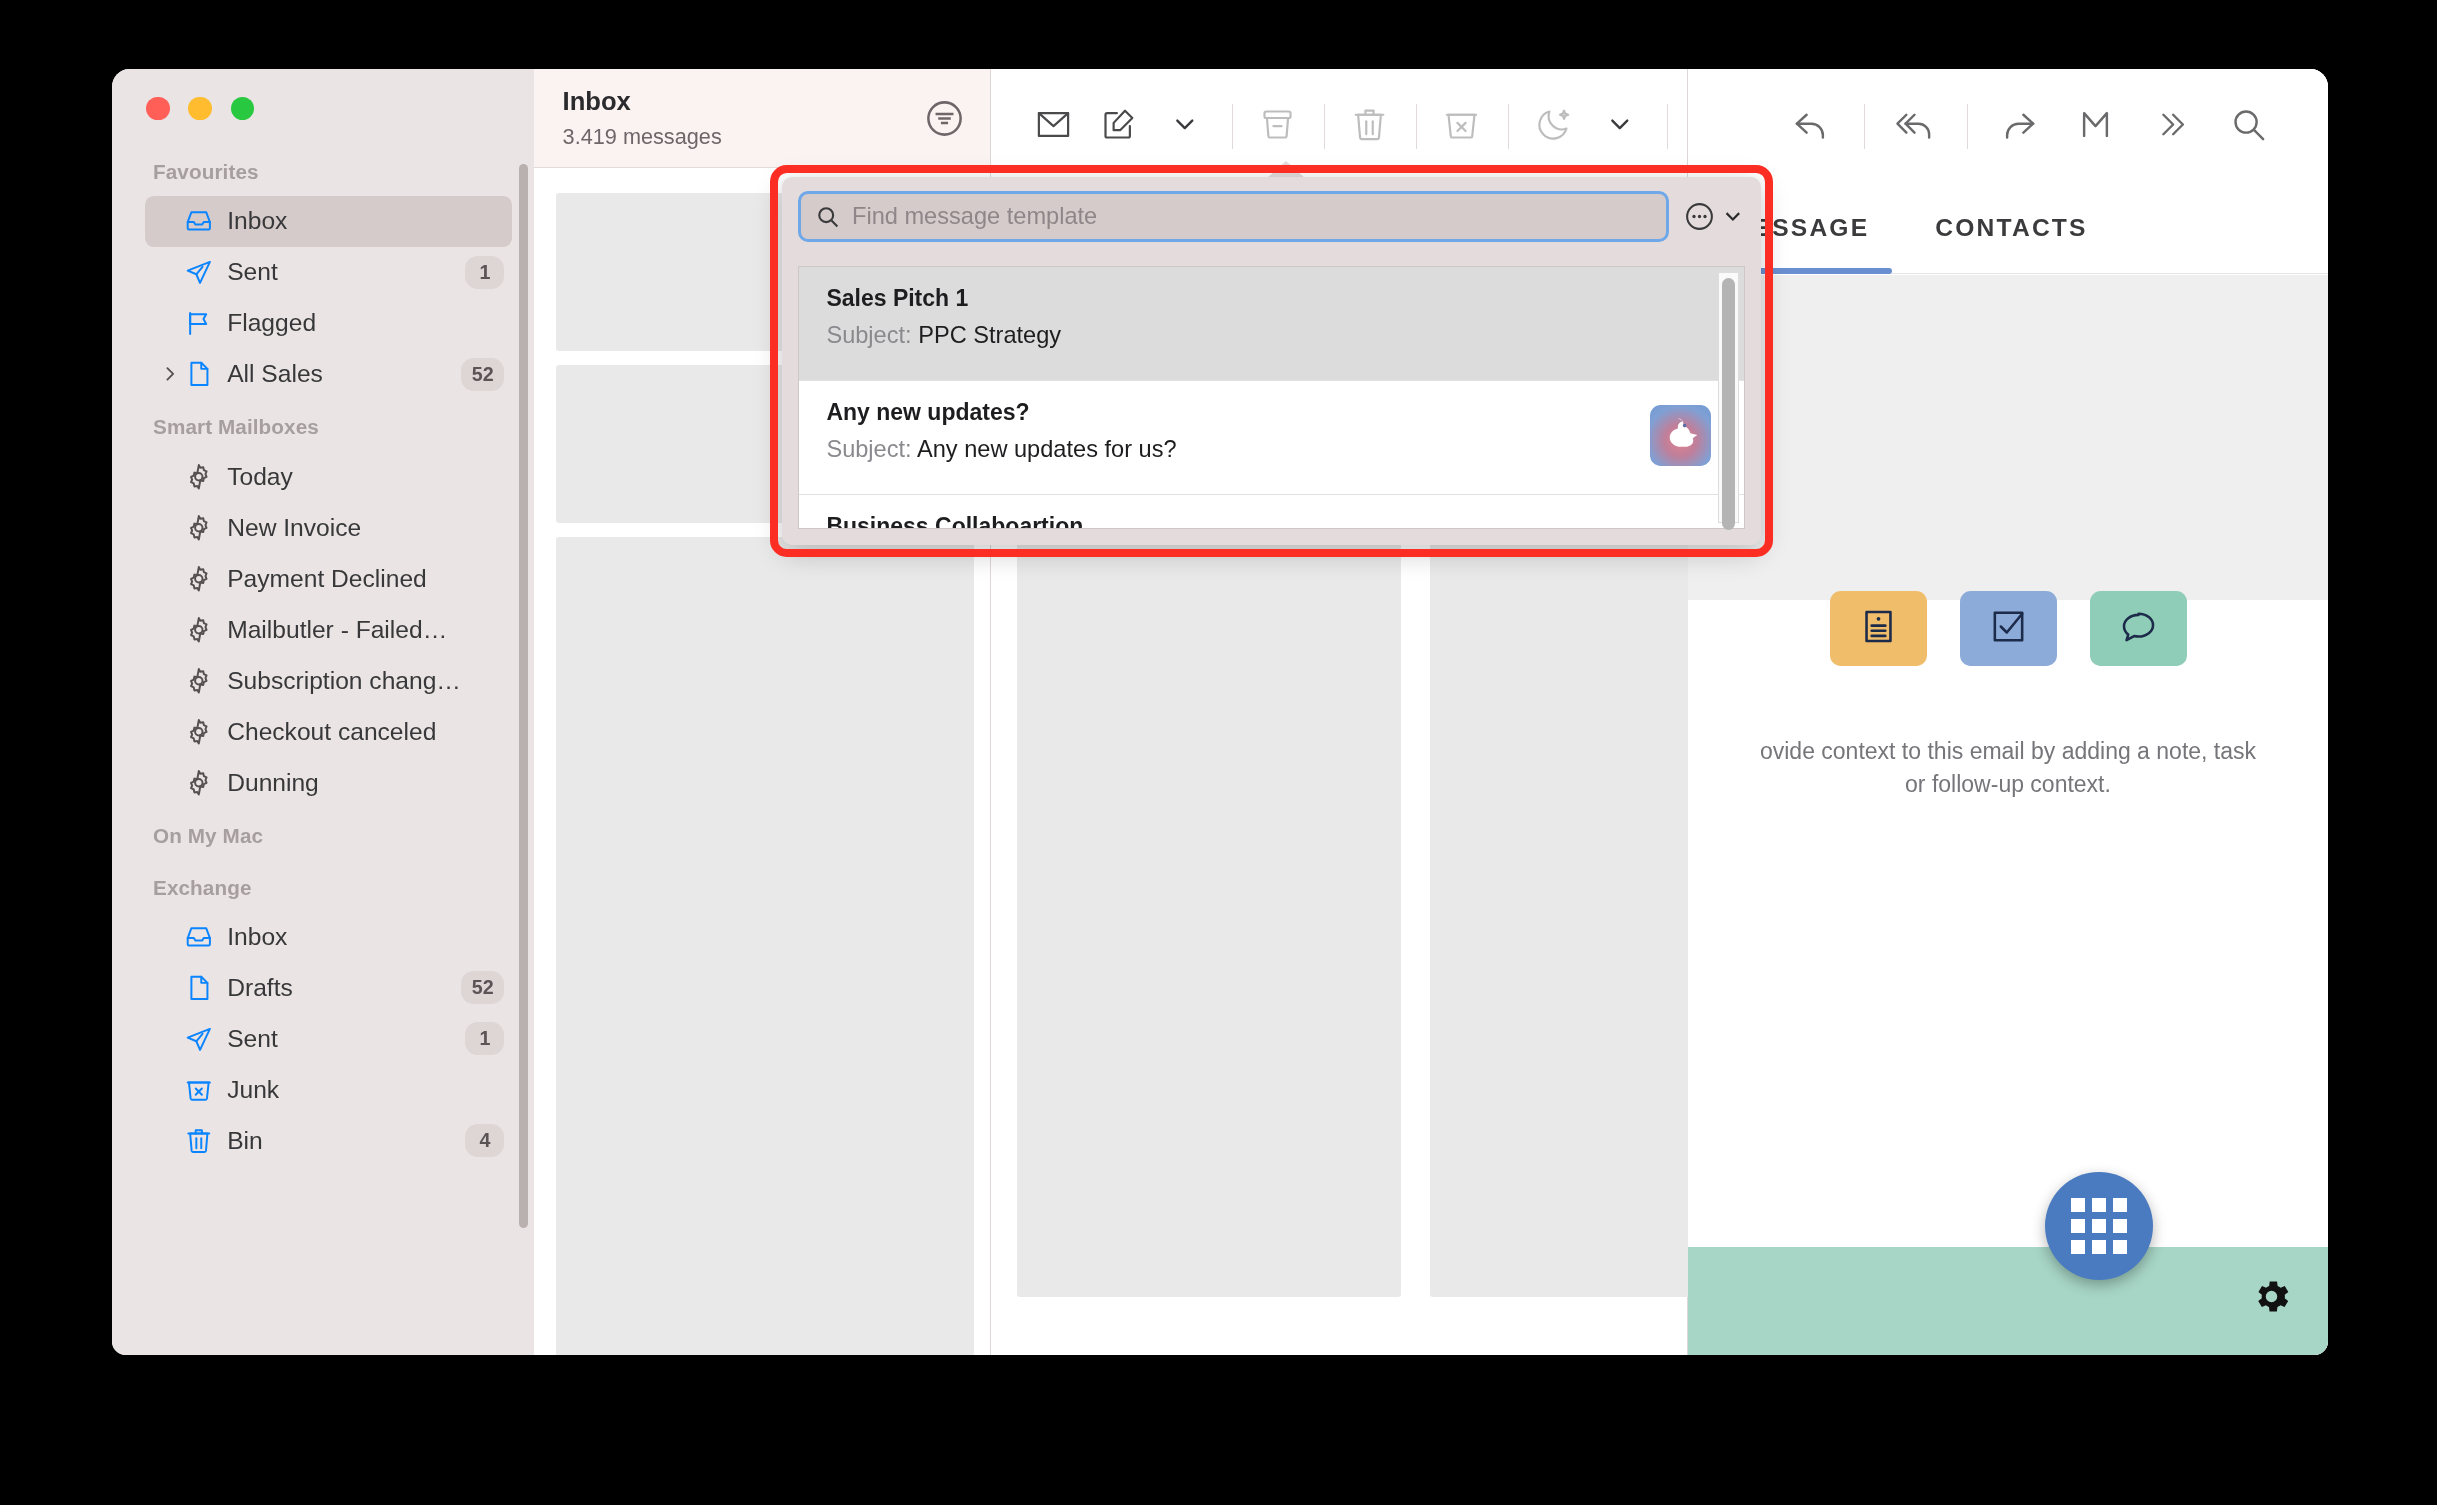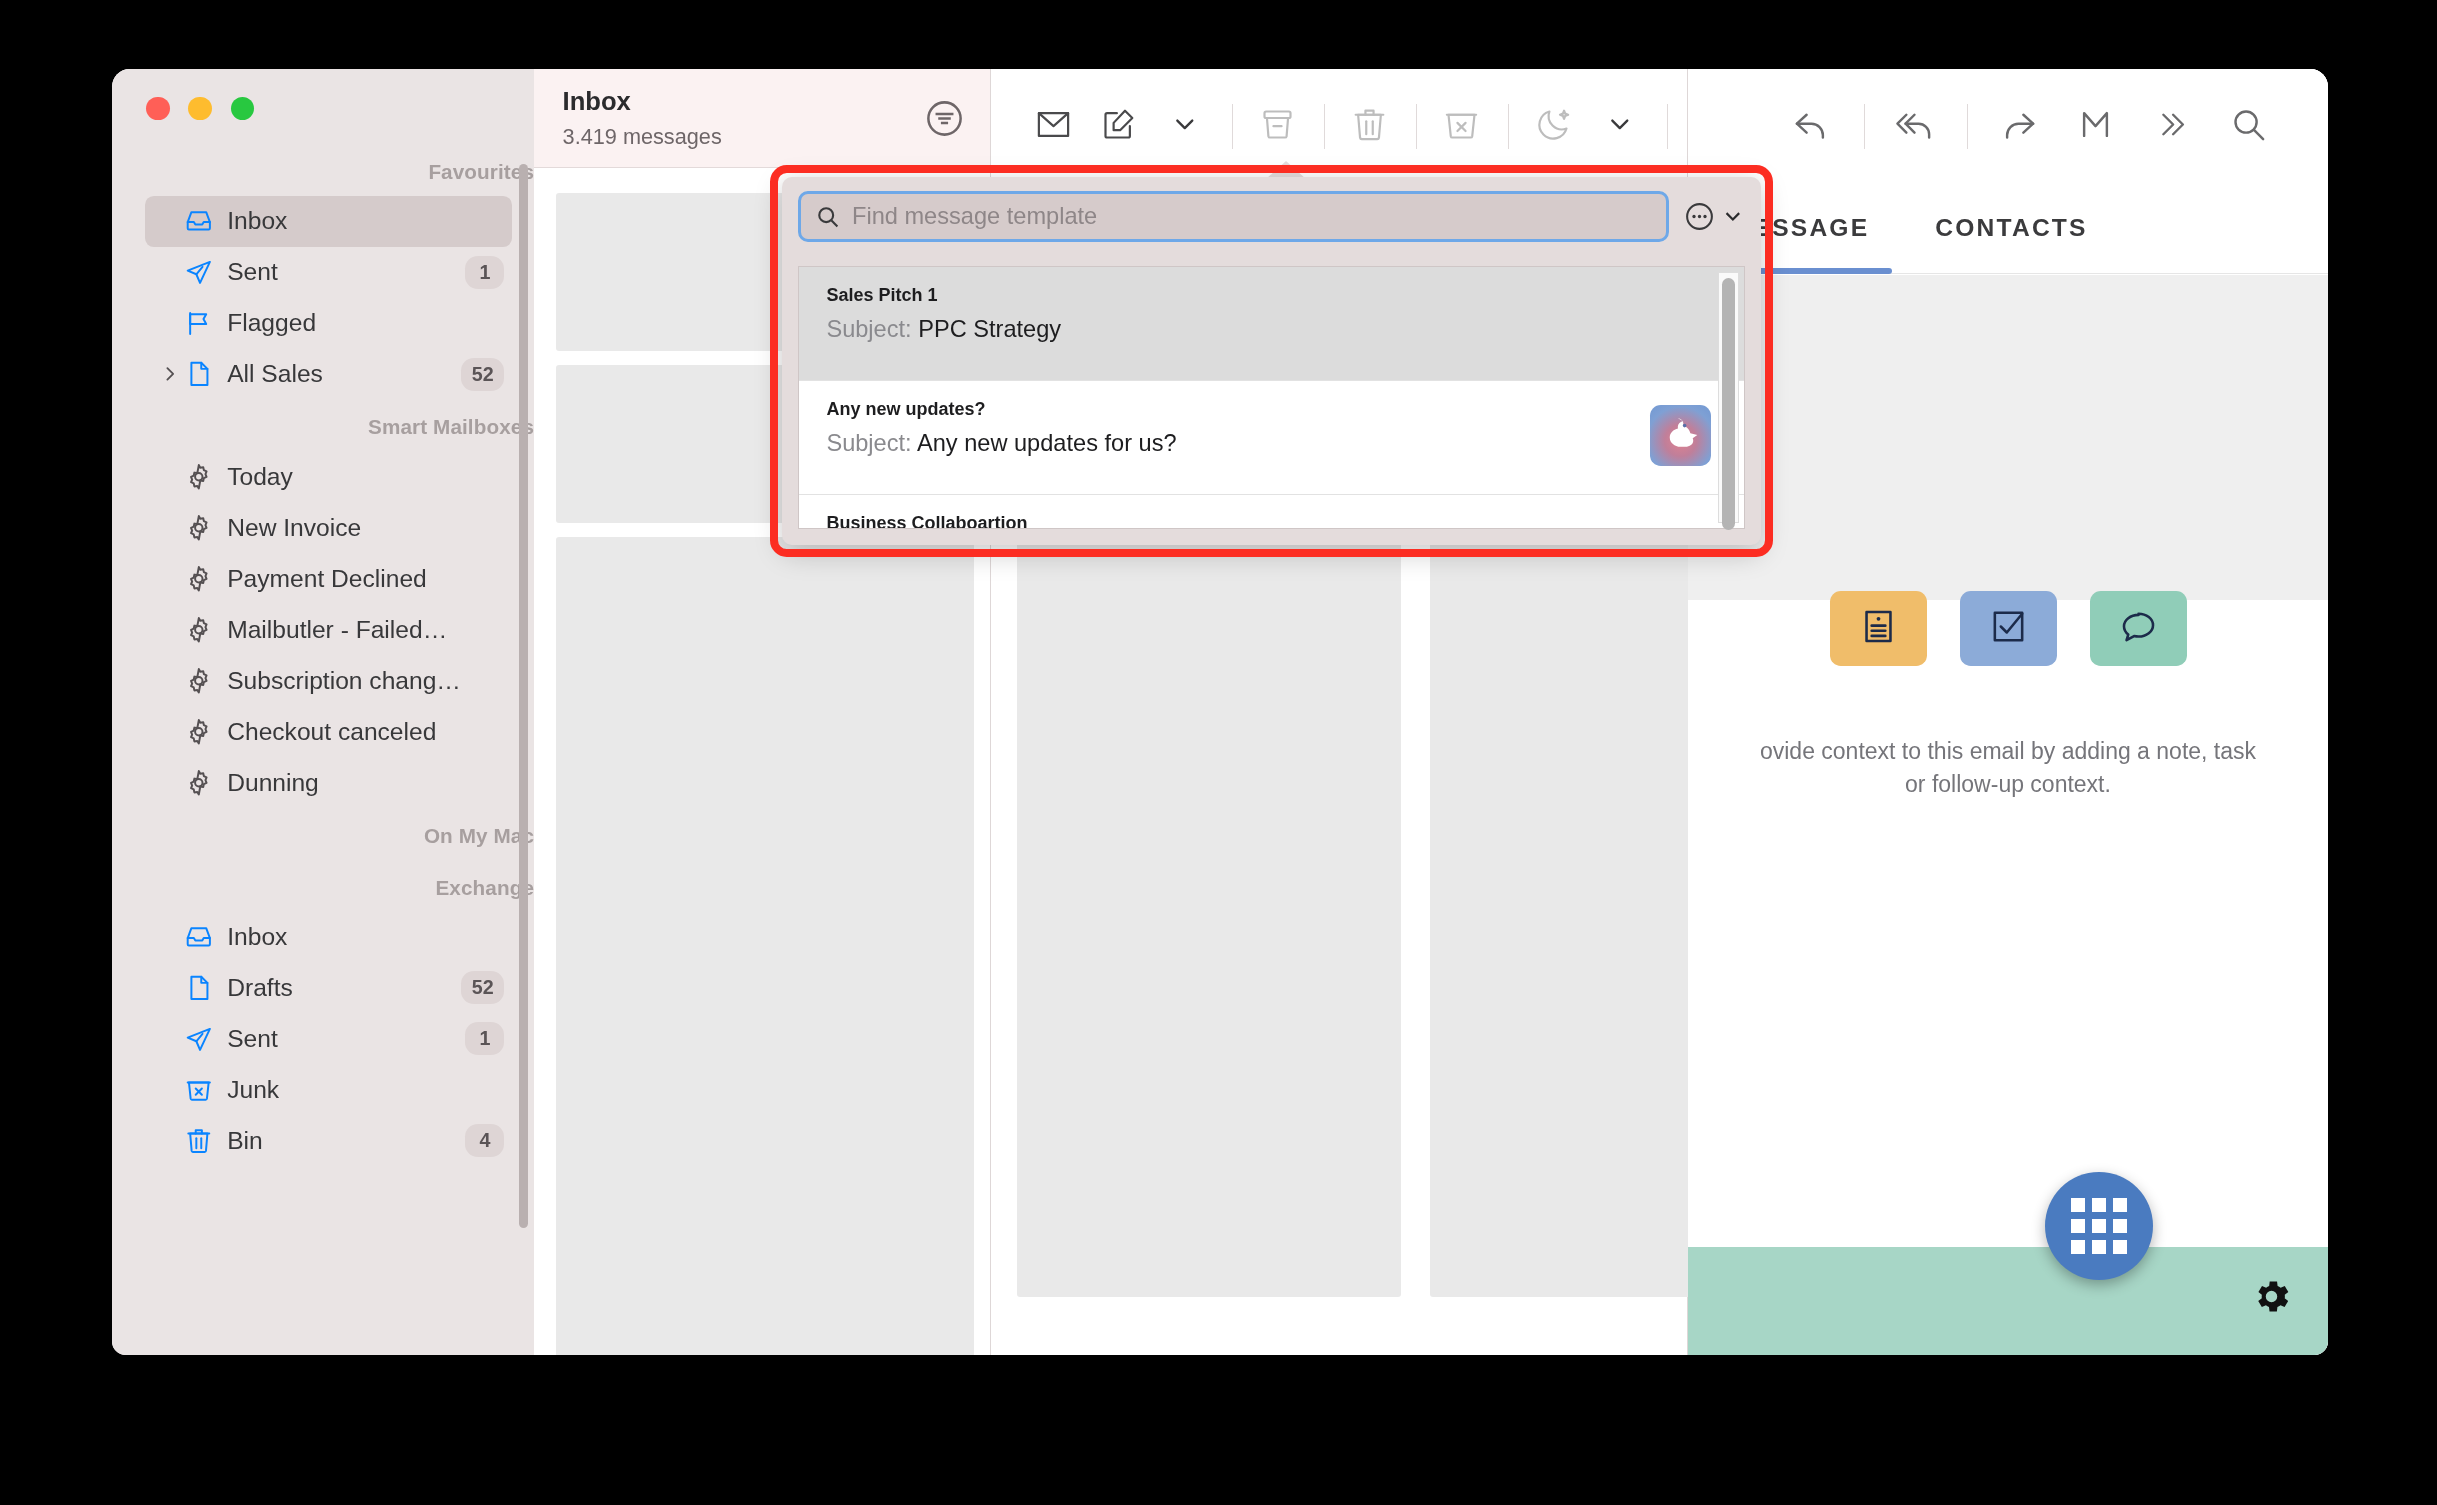--- a/index.html
+++ b/index.html
@@ -27,21 +27,21 @@
   }
   .traffic { position: absolute; left: 34px; top: 27.6px; display: flex; gap: 18.7px; }
   .tl { width: 23.6px; height: 23.6px; border-radius: 50%; }
   .tl.red { background: #ff5f57; }
   .tl.yellow { background: #febc2e; }
   .tl.green { background: #28c840; }
 
   .sb-scroll { position: absolute; left: 0; top: 75px; width: 100%; bottom: 0; }
   .sb-group-title {
     font-size: 20.7px; font-weight: 700; color: #a79f9f;
-    padding: 15.8px 0 11.8px 41px; letter-spacing: 0.1px; text-align: right;
+    padding: 15.8px 0 11.8px 41px; letter-spacing: 0.1px;
   }
   .sb-item {
     display: flex; align-items: center;
     height: 51px; margin: 0 21.7px 0 33px;
     border-radius: 8.9px; padding-left: 11.8px; position: relative;
   }
   .sb-item.active { background: #d5cbcb; }
   .sb-disc { width: 25.6px; flex: 0 0 25.6px; display: flex; align-items: center; justify-content: center; }
   .sb-ic { width: 33px; flex: 0 0 33px; display: flex; align-items: center; justify-content: center; }
   .sb-label {
@@ -164,21 +164,21 @@
   .pop-more { display: flex; align-items: center; margin-left: 13.8px; margin-right: 3.9px; gap: 5.9px; }
   .pop-list {
     position: absolute; left: 15.8px; right: 15.8px; top: 89px; bottom: 15.8px;
     background: #fff; border: 1px solid #cfc6c6; overflow: hidden;
   }
   .tpl-item {
     position: relative; padding: 17.7px 27.6px 19.7px 27.6px;
     border-bottom: 1px solid #e2e2e2; min-height: 114px;
   }
   .tpl-item.selected { background: #dcdcdc; }
-  .tpl-name { font-size: 18px; font-weight: 700; color: #1d1d1f; margin-bottom: 10.8px; }
+  .tpl-name { font-size: 23px; font-weight: 700; color: #1d1d1f; margin-bottom: 10.8px; }
   .tpl-subject { font-size: 23.6px; color: #1d1d1f; }
   .tpl-subject .lbl { color: #8a8a8e; }
   .tpl-avatar {
     position: absolute; right: 33px; top: 23.6px; width: 61px; height: 61px; border-radius: 10.8px;
     background: radial-gradient(circle at 50% 58%, #e0828f 0%, #c07f9a 34%, #7fa0d4 72%, #7299d3 100%);
     display: flex; align-items: center; justify-content: center;
   }
   .pop-scrollbar { position: absolute; right: 21.7px; top: 95px; width: 21.7px; bottom: 21.7px; }
   .pop-scrollbar .track { position: absolute; inset: 0; background: #fafafa; border: 1px solid #ddd; }
   .pop-scrollbar .thumb { position: absolute; left: 3.9px; width: 13.8px; top: 5.9px; height: 252px; border-radius: 6.9px; background: #b4b4b4; }

